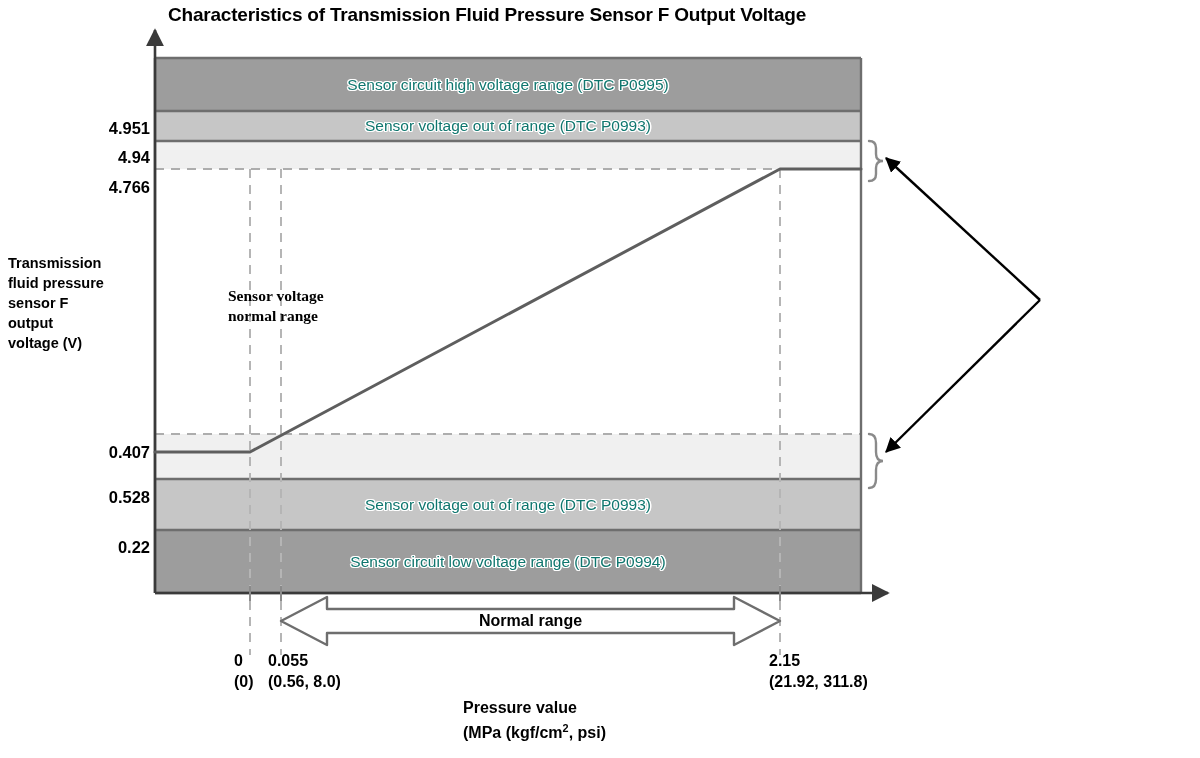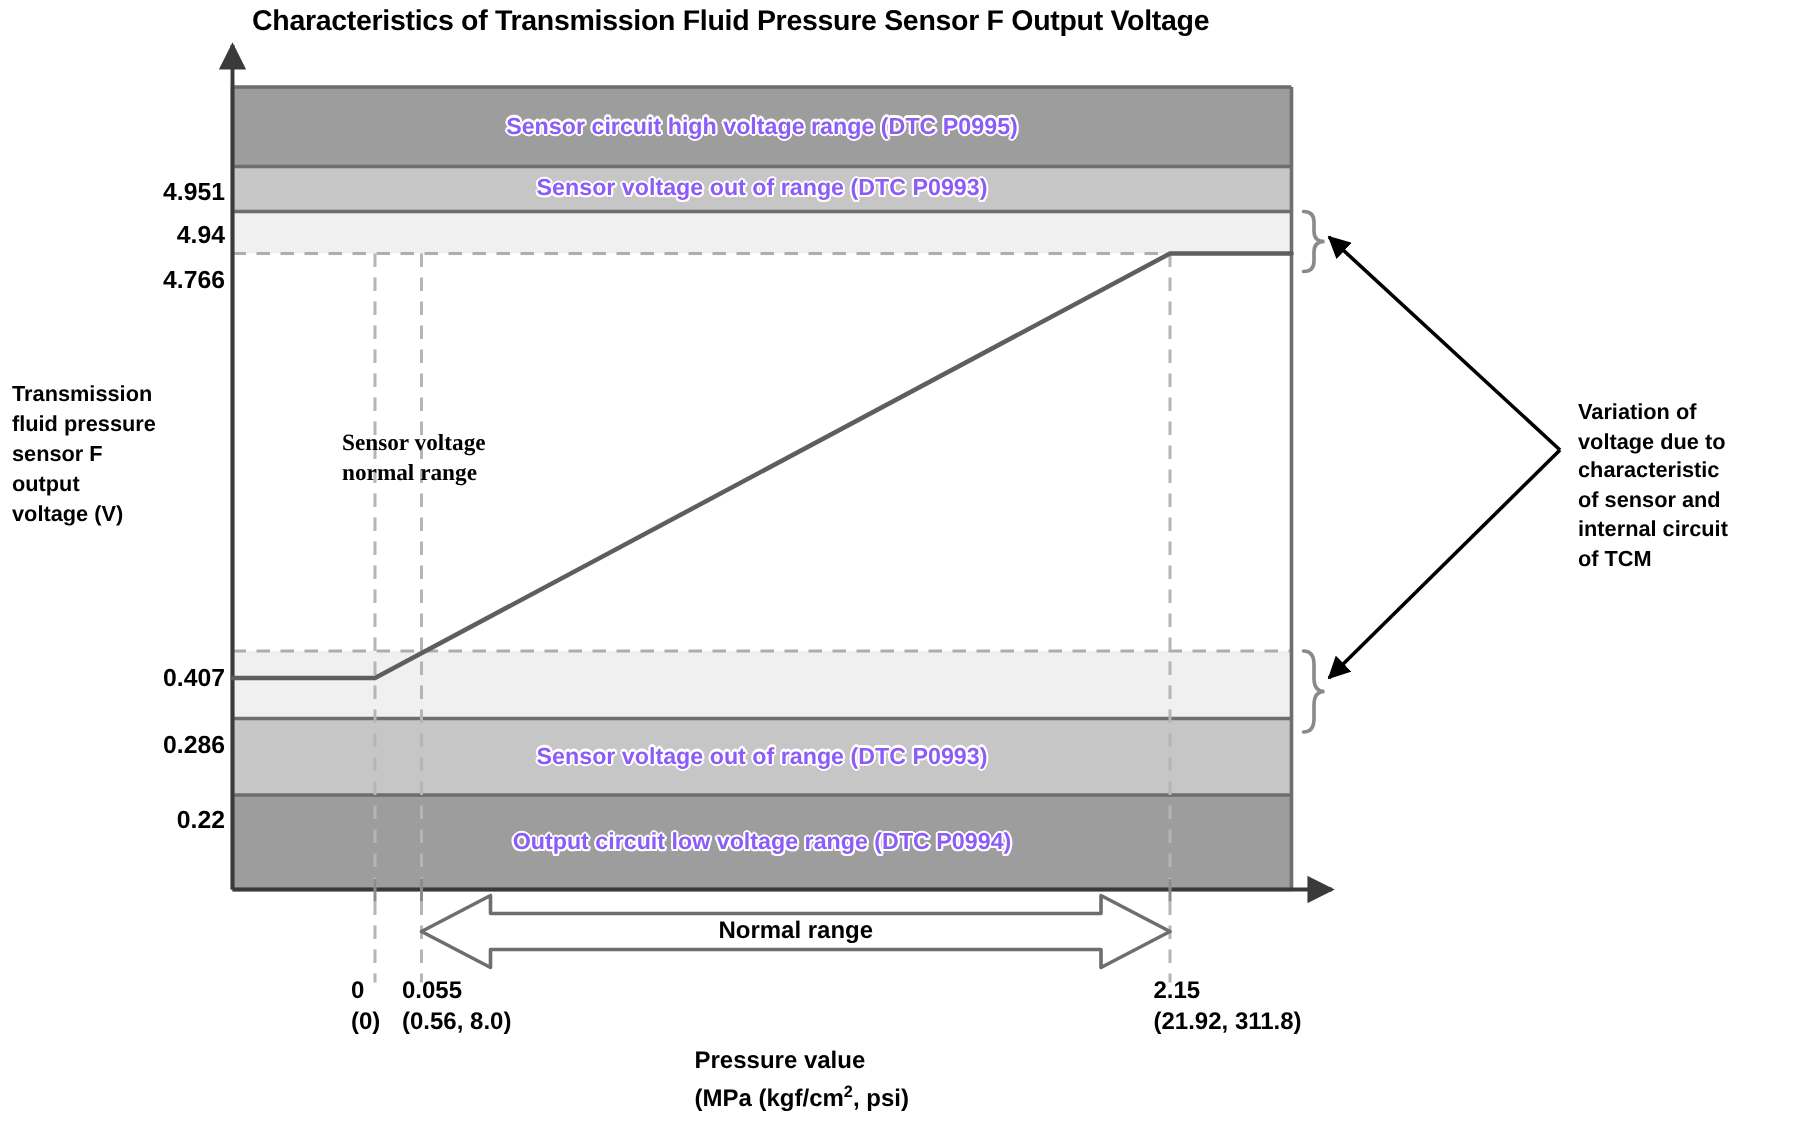--- a/index.html
+++ b/index.html
@@ -26,22 +26,22 @@
   #chart-title {
     left: 168px;
     top: 4px;
     font-size: 19px;
     font-weight: bold;
     letter-spacing: -0.2px;
     white-space: nowrap;
   }
   .band-label {
     font-size: 15.5px;
-    font-weight: bold;
-    color: #8b5cf6;
+    font-weight: normal;
+    color: #0f766e;
     text-shadow:
       -1.4px 0 #fff, 1.4px 0 #fff, 0 -1.4px #fff, 0 1.4px #fff,
       -1px -1px #fff, 1px -1px #fff, -1px 1px #fff, 1px 1px #fff;
     white-space: nowrap;
   }
 
   
   .ytick {
     position: absolute;
     right: 0;
@@ -134,21 +134,21 @@
     <div>sensor F</div>
     <div>output</div>
     <div>voltage (V)</div>
   </div>
 
   <div class="abs" id="ylabels">
     <div class="ytick" style="top:99px;">4.951</div>
     <div class="ytick" style="top:128px;">4.94</div>
     <div class="ytick" style="top:158px;">4.766</div>
     <div class="ytick" style="top:423px;">0.407</div>
-    <div class="ytick" style="top:468px;">0.286</div>
+    <div class="ytick" style="top:468px;">0.528</div>
     <div class="ytick" style="top:518px;">0.22</div>
   </div>
 
   <svg class="abs" style="left:0;top:0;" width="1200" height="758">
 
     <g>
       <rect x="155" y="58" width="706" height="53" fill="#9d9d9d"></rect>
       <rect x="155" y="111" width="706" height="30" fill="#c6c6c6"></rect>
       <rect x="155" y="141" width="706" height="28" fill="#f0f0f0"></rect>
       <rect x="155" y="434" width="706" height="45" fill="#f0f0f0"></rect>
@@ -220,36 +220,28 @@
 
   <div class="abs" style="left:155px; top:111px; width:706px; height:30px;">
     <div class="band-label abs" style="left:0;top:0;width:100%;height:100%;display:flex;align-items:center;justify-content:center;">Sensor voltage out of range (DTC P0993)</div>
   </div>
 
   <div class="abs" style="left:155px; top:479px; width:706px; height:51px;">
     <div class="band-label abs" style="left:0;top:0;width:100%;height:100%;display:flex;align-items:center;justify-content:center;">Sensor voltage out of range (DTC P0993)</div>
   </div>
 
   <div class="abs" style="left:155px; top:530px; width:706px; height:63px;">
-    <div class="band-label abs" style="left:0;top:0;width:100%;height:100%;display:flex;align-items:center;justify-content:center;">Output circuit low voltage range (DTC P0994)</div>
+    <div class="band-label abs" style="left:0;top:0;width:100%;height:100%;display:flex;align-items:center;justify-content:center;">Sensor circuit low voltage range (DTC P0994)</div>
   </div>
 
   <div class="abs" id="normal-range-note">
     <div>Sensor voltage</div>
     <div>normal range</div>
   </div>
 
-  <div class="abs" id="variation-note">
-    <div>Variation of</div>
-    <div>voltage due to</div>
-    <div>characteristic</div>
-    <div>of sensor and</div>
-    <div>internal circuit</div>
-    <div>of TCM</div>
-  </div>
 
   <div class="abs" id="arrow-band">
     <div class="abs" id="normal-range-arrow-label">Normal range</div>
   </div>
 
   <div class="xtick" style="left:234px; top:650px;">
     <div>0</div>
     <div>(0)</div>
   </div>
 

